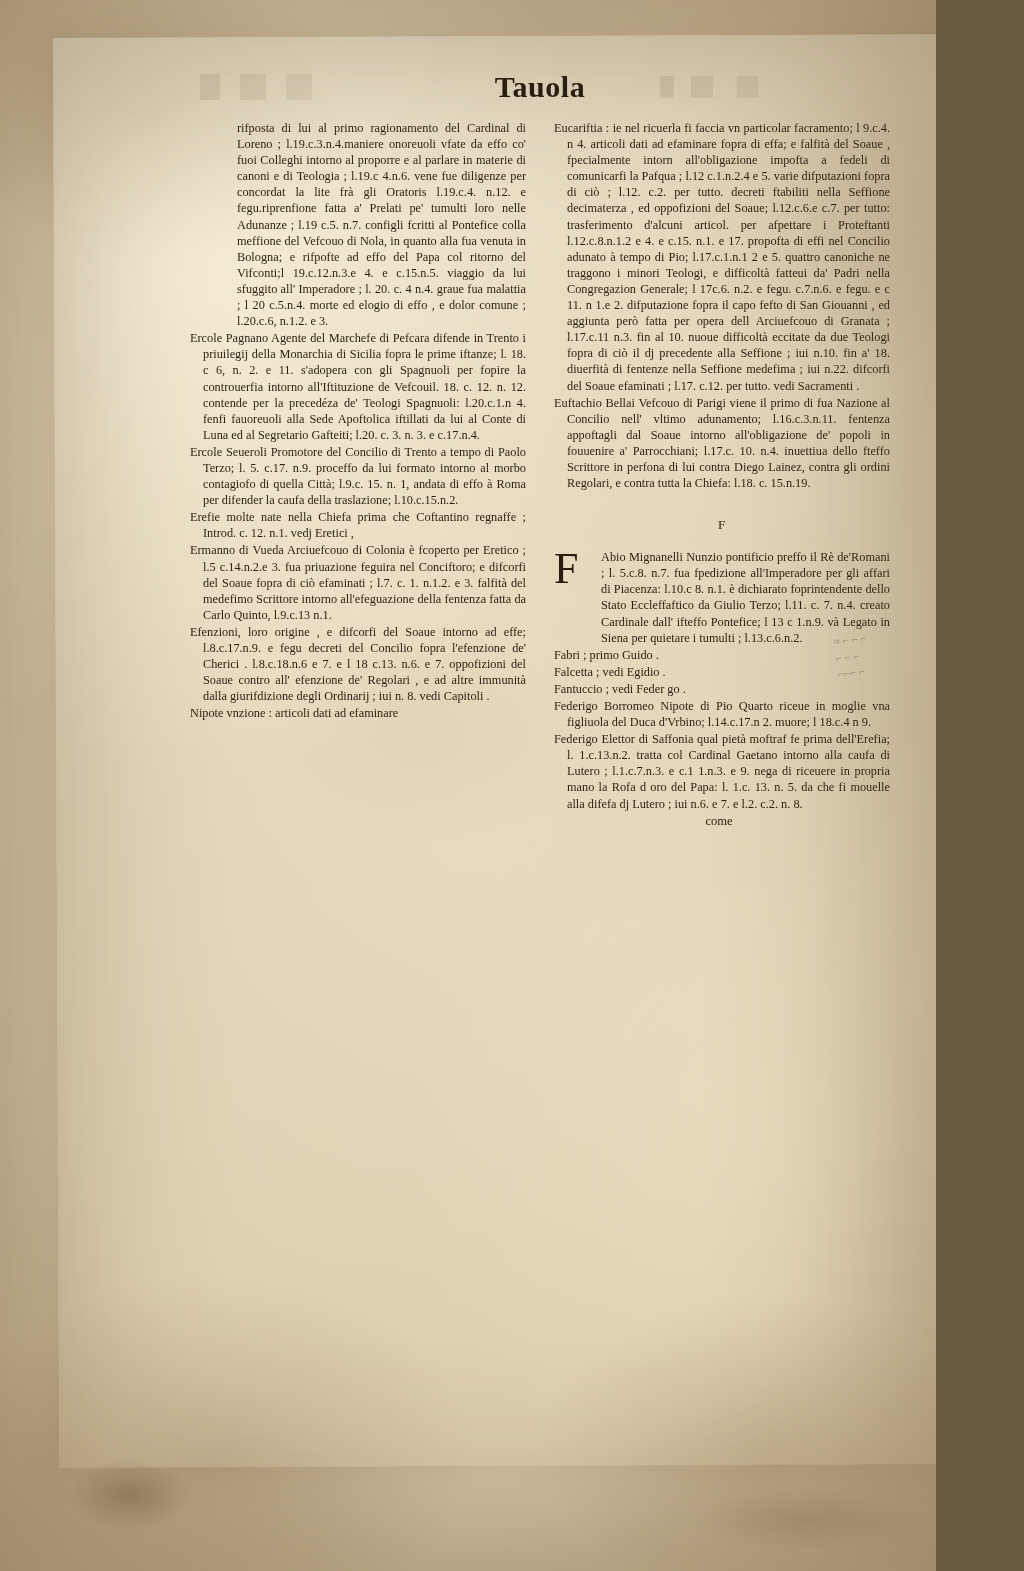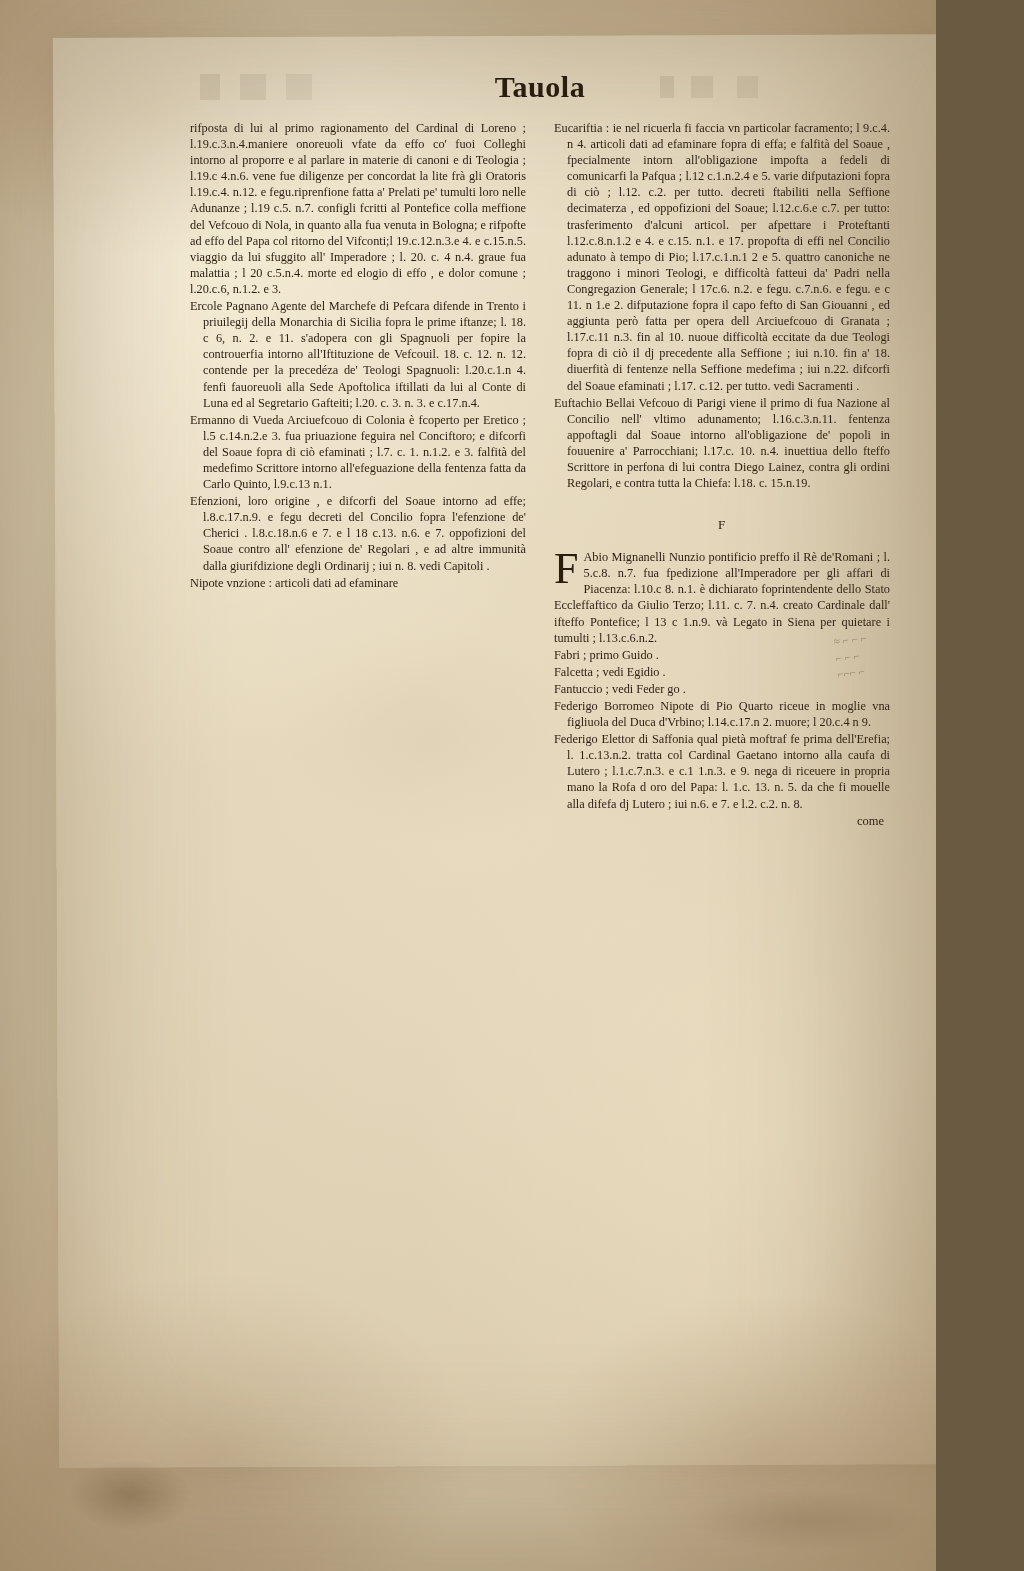--- a/index.html
+++ b/index.html
@@ -100,20 +100,21 @@
     text-align: justify;
     text-indent: -13px;
     padding-left: 13px;
     margin: 0 0 1px 0;
     font-family: "Liberation Serif", serif;
     color: #2b1e11;
   }
   .entry.noindent {
     text-indent: 0;
     padding-left: 0;
+    margin-left: 47px;
   }
 
   .sig {
     text-align: center;
     font-size: 13px;
     margin: 26px 0 16px 0;
     letter-spacing: 1px;
   }
 
   .dropcap-block {
@@ -122,21 +123,21 @@
   }
   .dropcap {
     float: left;
     font-size: 44px;
     line-height: 36px;
     padding: 2px 5px 0 0;
     font-family: "Liberation Serif", serif;
   }
 
   .catchword {
-    text-align: right;
+    text-align: center;
     font-size: 12.5px;
     margin-top: 2px;
     padding-right: 6px;
   }
 
   .marg-ink {
     position: absolute;
     right: -6px;
     top: 560px;
     width: 60px;
@@ -175,40 +176,42 @@
   <div class="title-ghost2"></div>
 
   <div class="content">
     <h1 class="page-title">Tauola</h1>
 
     <div class="cols">
 
       <div class="col">
         <p class="entry noindent">rifposta di lui al primo ragionamento del Cardinal di Loreno ; l.19.c.3.n.4.maniere onoreuoli vfate da effo co' fuoi Colleghi intorno al proporre e al parlare in materie di canoni e di Teologia ; l.19.c 4.n.6. vene fue diligenze per concordat la lite frà gli Oratoris l.19.c.4. n.12. e fegu.riprenfione fatta a' Prelati pe' tumulti loro nelle Adunanze ; l.19 c.5. n.7. configli fcritti al Pontefice colla meffione del Vefcouo di Nola, in quanto alla fua venuta in Bologna; e rifpofte ad effo del Papa col ritorno del Vifconti;l 19.c.12.n.3.e 4. e c.15.n.5. viaggio da lui sfuggito all' Imperadore ; l. 20. c. 4 n.4. graue fua malattia ; l 20 c.5.n.4. morte ed elogio di effo , e dolor comune ; l.20.c.6, n.1.2. e 3.</p>
         <p class="entry">Ercole Pagnano Agente del Marchefe di Pefcara difende in Trento i priuilegij della Monarchia di Sicilia fopra le prime iftanze; l. 18. c 6, n. 2. e 11. s'adopera con gli Spagnuoli per fopire la controuerfia intorno all'Iftituzione de Vefcouil. 18. c. 12. n. 12. contende per la precedéza de' Teologi Spagnuoli: l.20.c.1.n 4. fenfi fauoreuoli alla Sede Apoftolica iftillati da lui al Conte di Luna ed al Segretario Gafteiti; l.20. c. 3. n. 3. e c.17.n.4.</p>
+        <p class="entry">Ercole Seueroli Promotore del Concilio di Trento a tempo di Paolo Terzo; l. 5. c.17. n.9. proceffo da lui formato intorno al morbo contagiofo di quella Città; l.9.c. 15. n. 1, andata di effo à Roma per difender la caufa della traslazione; l.10.c.15.n.2.</p>
+        <p class="entry">Erefie molte nate nella Chiefa prima che Coftantino regnaffe ; Introd. c. 12. n.1. vedj Eretici ,</p>
         <p class="entry">Ermanno di Vueda Arciuefcouo di Colonia è fcoperto per Eretico ; l.5 c.14.n.2.e 3. fua priuazione feguira nel Conciftoro; e difcorfi del Soaue fopra di ciò efaminati ; l.7. c. 1. n.1.2. e 3. falfità del medefimo Scrittore intorno all'efeguazione della fentenza fatta da Carlo Quinto, l.9.c.13 n.1.</p>
         <p class="entry">Efenzioni, loro origine , e difcorfi del Soaue intorno ad effe; l.8.c.17.n.9. e fegu decreti del Concilio fopra l'efenzione de' Cherici . l.8.c.18.n.6 e 7. e l 18 c.13. n.6. e 7. oppofizioni del Soaue contro all' efenzione de' Regolari , e ad altre immunità dalla giurifdizione degli Ordinarij ; iui n. 8. vedi Capitoli .</p>
         <p class="entry">Nipote vnzione : articoli dati ad efaminare</p>
       </div>
 
       <div class="col">
         <p class="entry">Eucariftia : ie nel ricuerla fi faccia vn particolar facramento; l 9.c.4. n 4. articoli dati ad efaminare fopra di effa; e falfità del Soaue , fpecialmente intorn all'obligazione impofta a fedeli di comunicarfi la Pafqua ; l.12 c.1.n.2.4 e 5. varie difputazioni fopra di ciò ; l.12. c.2. per tutto. decreti ftabiliti nella Seffione decimaterza , ed oppofizioni del Soaue; l.12.c.6.e c.7. per tutto: trasferimento d'alcuni articol. per afpettare i Proteftanti l.12.c.8.n.1.2 e 4. e c.15. n.1. e 17. propofta di effi nel Concilio adunato à tempo di Pio; l.17.c.1.n.1 2 e 5. quattro canoniche ne traggono i minori Teologi, e difficoltà fatteui da' Padri nella Congregazion Generale; l 17c.6. n.2. e fegu. c.7.n.6. e fegu. e c 11. n 1.e 2. difputazione fopra il capo fefto di San Giouanni , ed aggiunta però fatta per opera dell Arciuefcouo di Granata ; l.17.c.11 n.3. fin al 10. nuoue difficoltà eccitate da due Teologi fopra di ciò il dj precedente alla Seffione ; iui n.10. fin a' 18. diuerfità di fentenze nella Seffione medefima ; iui n.22. difcorfi del Soaue efaminati ; l.17. c.12. per tutto. vedi Sacramenti .</p>
         <p class="entry">Euftachio Bellai Vefcouo di Parigi viene il primo di fua Nazione al Concilio nell' vltimo adunamento; l.16.c.3.n.11. fentenza appoftagli dal Soaue intorno all'obligazione de' popoli in fouuenire a' Parrocchiani; l.17.c. 10. n.4. inuettiua dello fteffo Scrittore in perfona di lui contra Diego Lainez, contra gli ordini Regolari, e contra tutta la Chiefa: l.18. c. 15.n.19.</p>
 
         <div class="sig">F</div>
 
         <div class="dropcap-block">
           <span class="dropcap">F</span>
           <p class="entry noindent">Abio Mignanelli Nunzio pontificio preffo il Rè de'Romani ; l. 5.c.8. n.7. fua fpedizione all'Imperadore per gli affari di Piacenza: l.10.c 8. n.1. è dichiarato foprintendente dello Stato Eccleffaftico da Giulio Terzo; l.11. c. 7. n.4. creato Cardinale dall' ifteffo Pontefice; l 13 c 1.n.9. và Legato in Siena per quietare i tumulti ; l.13.c.6.n.2.</p>
         </div>
 
         <p class="entry">Fabri ; primo Guido .</p>
         <p class="entry">Falcetta ; vedi Egidio .</p>
         <p class="entry">Fantuccio ; vedi Feder go .</p>
-        <p class="entry">Federigo Borromeo Nipote di Pio Quarto riceue in moglie vna figliuola del Duca d'Vrbino; l.14.c.17.n 2. muore; l 20.c.4 n 9.</p>
+        <p class="entry">Federigo Borromeo Nipote di Pio Quarto riceue in moglie vna figliuola del Duca d'Vrbino; l.14.c.17.n 2. muore; l 18.c.4 n 9.</p>
         <p class="entry">Federigo Elettor di Saffonia qual pietà moftraf fe prima dell'Erefia; l. 1.c.13.n.2. tratta col Cardinal Gaetano intorno alla caufa di Lutero ; l.1.c.7.n.3. e c.1 1.n.3. e 9. nega di riceuere in propria mano la Rofa d oro del Papa: l. 1.c. 13. n. 5. da che fi mouelle alla difefa dj Lutero ; iui n.6. e 7. e l.2. c.2. n. 8.</p>
 
         <div class="catchword">come</div>
       </div>
     </div>
 
     <div class="marg-ink">
       <div>≈ ⌐ ⌐ ⌐</div>
       <div>⌐ ⌐ ⌐</div>
       <div>⌐⌐⌐ ⌐</div>

